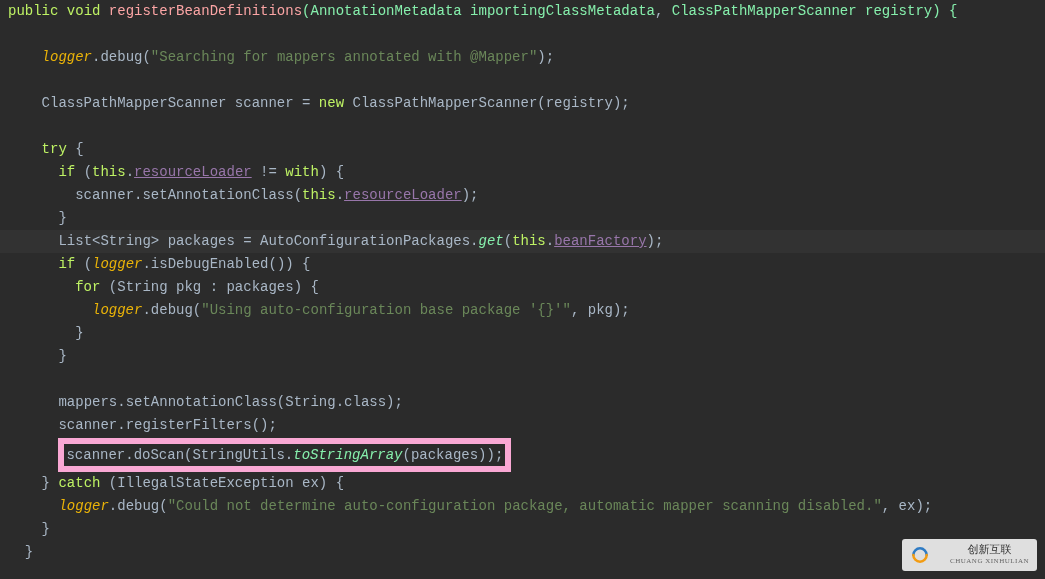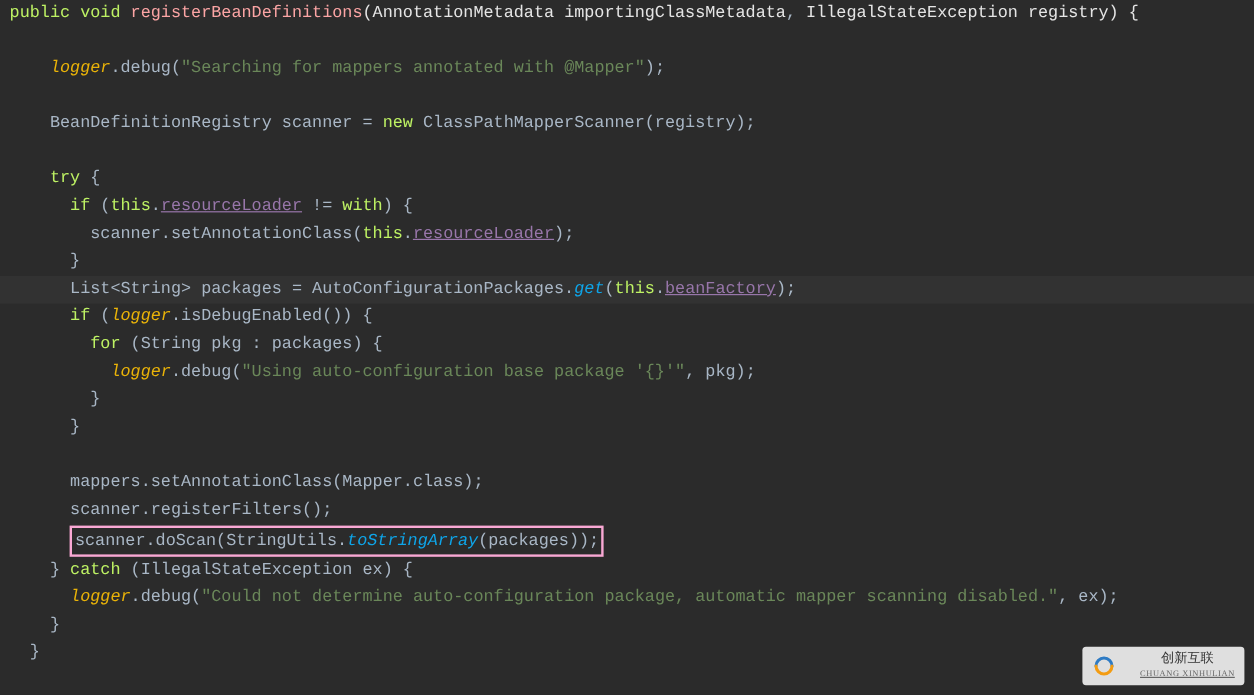--- a/index.html
+++ b/index.html
@@ -17,29 +17,29 @@
     }
     pre {
       font-family: inherit;
       white-space: pre;
       padding: 0 8px;
     }
     .kw { color: #bef264; }
     .method { color: #fca5a5; }
     .str { color: #6A8759; }
     .field { color: #9876AA; text-decoration: underline; }
-    .static-ital { color: #0ea5e9; font-style: italic; }
+    .static-ital { color: #86efac; font-style: italic; }
     .field-ital { color: #eab308; font-style: italic; }
-    .param { color: #e5e5e5; }
+    .param { color: #86efac; }
     .punct { color: #A9B7C6; }
     .hl-line {
       background: #323232;
     }
     .red-box {
-      border: 2px solid #f9a8d4;
+      border: 6px solid #f9a8d4;
       padding: 0 2px;
       display: inline-block;
       line-height: 22px;
       margin-top: 1px;
     }
     .watermark {
       position: absolute;
       bottom: 8px;
       right: 8px;
       display: flex;
@@ -60,47 +60,46 @@
       font-family: 'SimSun', serif;
       font-size: 11px;
       line-height: 12px;
       color: #333;
       text-align: center;
     }
     .watermark .text .en {
       font-size: 7px;
       color: #666;
       letter-spacing: 0.5px;
-      text-decoration: underline;
     }
   </style>
 </head>
 <body>
 
-<pre><span><span class="kw">public</span> <span class="kw">void</span> <span class="method">registerBeanDefinitions</span><span class="param">(AnnotationMetadata importingClassMetadata</span><span class="punct">, </span><span class="param">IllegalStateException registry) {</span></span>
+<pre><span><span class="kw">public</span> <span class="kw">void</span> <span class="method">registerBeanDefinitions</span><span class="param">(AnnotationMetadata importingClassMetadata</span><span class="punct">, </span><span class="param">ClassPathMapperScanner registry) {</span></span>
 
 <span>    <span class="field-ital">logger</span><span>.</span><span>debug</span><span>(</span><span class="str">"Searching for mappers annotated with @Mapper"</span><span>);</span></span>
 
-<span>    <span>BeanDefinitionRegistry scanner = </span><span class="kw">new</span><span> ClassPathMapperScanner(registry);</span></span>
+<span>    <span>ClassPathMapperScanner scanner = </span><span class="kw">new</span><span> ClassPathMapperScanner(registry);</span></span>
 
 <span>    <span class="kw">try</span><span> {</span></span>
 <span>      <span class="kw">if</span><span> (</span><span class="kw">this</span><span>.</span><span class="field">resourceLoader</span><span> != </span><span class="kw">with</span><span>) {</span></span>
 <span>        <span>scanner.setAnnotationClass(</span><span class="kw">this</span><span>.</span><span class="field">resourceLoader</span><span>);</span></span>
 <span>      <span>}</span></span>
 </pre>
 <div class="hl-line">
     <pre>      <span>List&lt;String&gt; packages = AutoConfigurationPackages.</span><span class="static-ital">get</span><span>(</span><span class="kw">this</span><span>.</span><span class="field">beanFactory</span><span>);</span></pre>
   </div>
 <pre><span>      <span class="kw">if</span><span> (</span><span class="field-ital">logger</span><span>.isDebugEnabled()) {</span></span>
 <span>        <span class="kw">for</span><span> (String pkg : packages) {</span></span>
 <span>          <span class="field-ital">logger</span><span>.</span><span>debug</span><span>(</span><span class="str">"Using auto-configuration base package '{}'"</span><span>, </span><span>pkg</span><span>);</span></span>
 <span>        <span>}</span></span>
 <span>      <span>}</span></span>
 
-<span>      <span>mappers.setAnnotationClass(</span><span>Mapper</span><span>.class);</span></span>
+<span>      <span>mappers.setAnnotationClass(</span><span>String</span><span>.class);</span></span>
 <span>      <span>scanner.registerFilters();</span></span>
 <span>      <span class="red-box"><span>scanner.doScan(StringUtils.</span><span class="static-ital">toStringArray</span><span>(packages));</span></span></span>
 <span>    <span>} </span><span class="kw">catch</span><span> (IllegalStateException ex) {</span></span>
 <span>      <span class="field-ital">logger</span><span>.</span><span>debug</span><span>(</span><span class="str">"Could not determine auto-configuration package, automatic mapper scanning disabled."</span><span>, </span><span>ex</span><span>);</span></span>
 <span>    <span>}</span></span>
 <span>  <span>}</span></span>
 </pre>
 
 <div class="watermark">
   <div class="logo">

